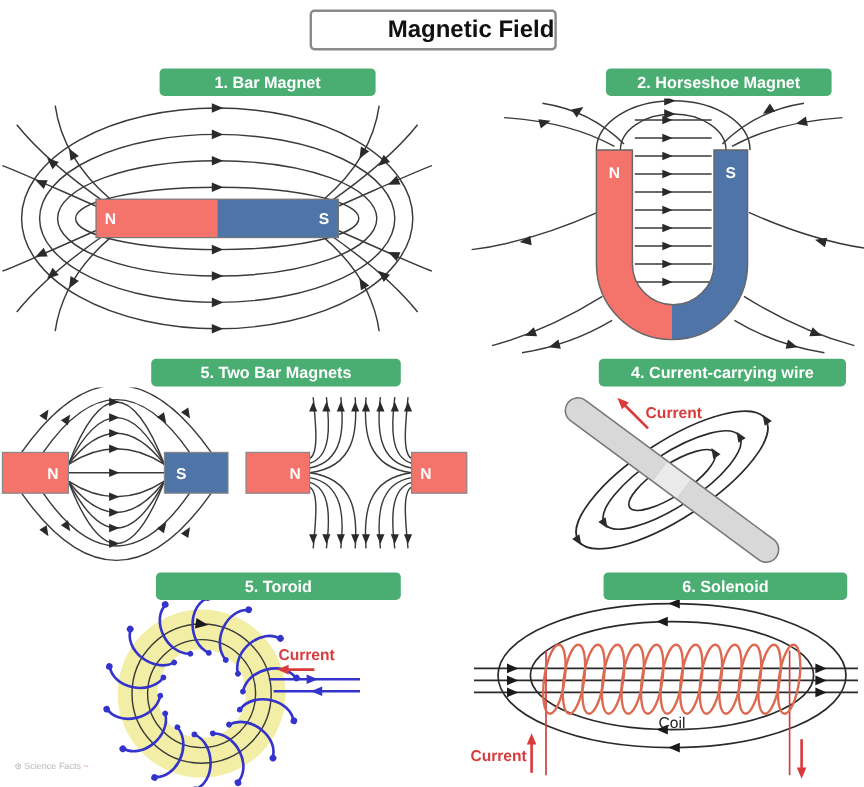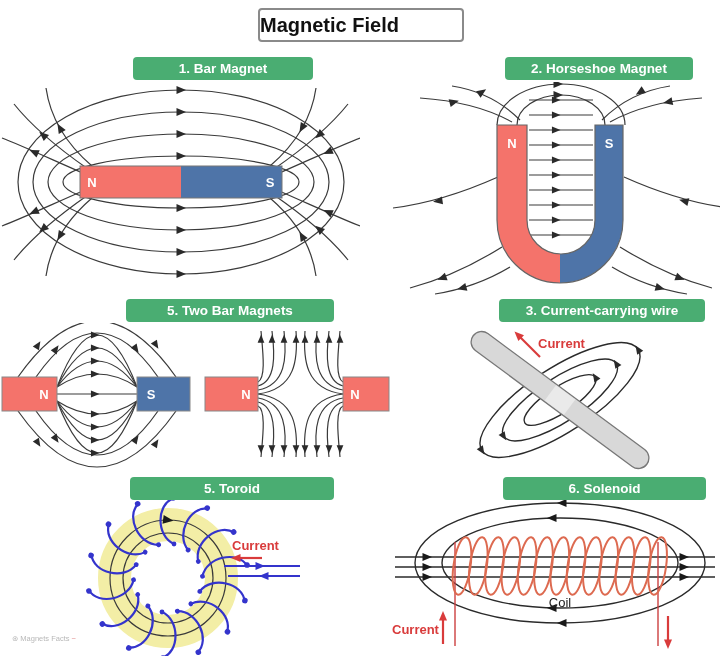--- a/index.html
+++ b/index.html
@@ -1,20 +1,20 @@
 <!DOCTYPE html>
 <html><head>
 <meta charset="utf-8">
 <style>
   html,body{margin:0;padding:0;background:#fff;}
   #app{position:relative;width:720px;height:656px;background:#fff;overflow:hidden;
        font-family:"Liberation Sans", sans-serif;}
   .title-box{position:absolute;left:258px;top:8px;width:202px;height:30px;
        border:2px solid #8a8a8a;border-radius:4px;background:#fff;
-       font-size:20px;font-weight:bold;color:#111;text-align:left;line-height:30px;}
+       font-size:20px;font-weight:bold;color:#111;text-align:right;line-height:30px;}
   .banner{position:absolute;height:23px;background:#4aad72;border-radius:4px;
        color:#fff;font-size:13.5px;font-weight:bold;text-align:center;line-height:23px;margin-left:48px;}
   #b1{left:85px;top:57px;width:180px;}
   #b2{left:457px;top:57px;width:188px;text-align:center;}
   #b3{left:78px;top:299px;width:208px;}
   #b4{left:451px;top:299px;width:206px;}
   #b5{left:82px;top:477px;width:204px;}
   #b6{left:455px;top:477px;width:203px;}
   svg.panel{position:absolute;}
   #p1{left:0;top:82px;}
@@ -34,21 +34,21 @@
 </head>
 <body>
 
 <div id="app">
 
   <div class="title-box">Magnetic Field</div>
 
   <div class="banner" id="b1">1. Bar Magnet</div>
   <div class="banner" id="b2">2. Horseshoe Magnet</div>
   <div class="banner" id="b3">5. Two Bar Magnets</div>
-  <div class="banner" id="b4">3. Current-carrying wire</div>
+  <div class="banner" id="b4">4. Current-carrying wire</div>
   <div class="banner" id="b5">5. Toroid</div>
   <div class="banner" id="b6">6. Solenoid</div>
 
   <svg width="0" height="0" style="position:absolute">
     <defs>
       <path id="tri" d="M-4.5,-4 L5,0 L-4.5,4 Z"></path>
       <clipPath id="leftHalf">
           <rect x="0" y="0" width="170" height="215"></rect>
         </clipPath>
       <g id="wind">
@@ -347,17 +347,17 @@
       <use href="#tri" transform="translate(53,116) rotate(-90)" stroke="none"></use>
       <line x1="278" y1="116" x2="278" y2="144"></line>
       <use href="#tri" transform="translate(278,144) rotate(90)" stroke="none"></use>
     </g>
     <text class="cur" x="2" y="134">Current</text>
     <text x="170" y="107" font-size="13" fill="#222" text-anchor="middle">Coil</text>
   </svg>
 
   <div class="watermark">
     <span>⊛</span>
-    <span>Magnets Facts</span>
+    <span>Science Facts</span>
     <span class="tilde">~</span>
   </div>
 
 </div>
 
 </body></html>

